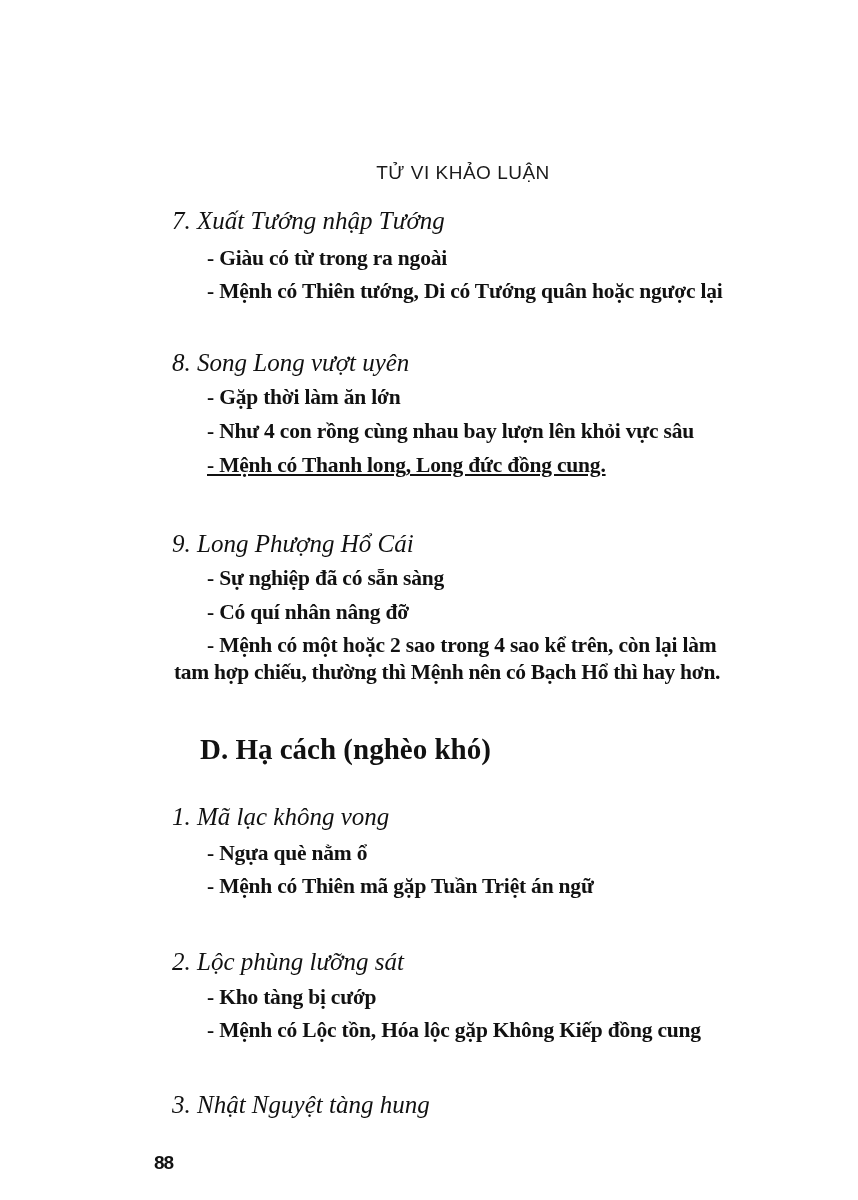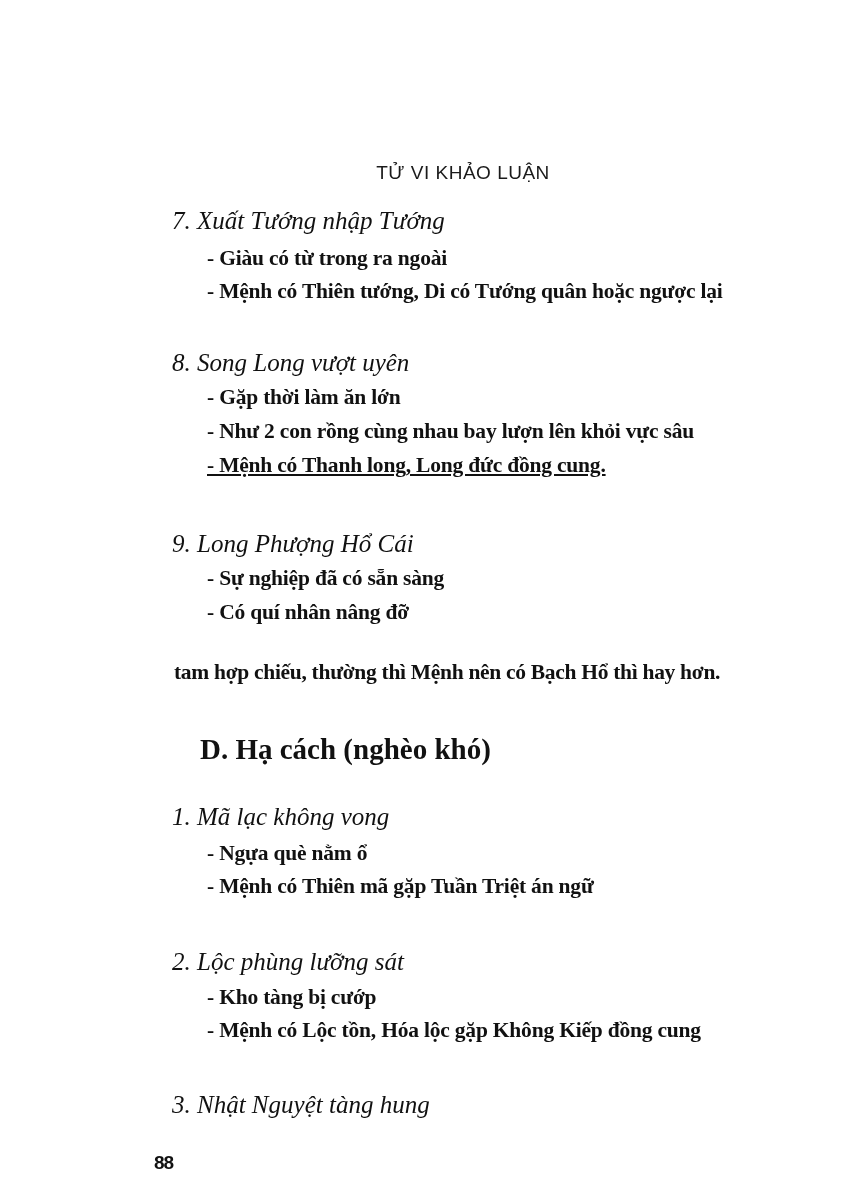--- a/index.html
+++ b/index.html
@@ -73,26 +73,27 @@
 <div class="page">
 
   <div class="running-header">TỬ VI KHẢO LUẬN</div>
 
   <div class="abs item-title" style="top:207px;">7. Xuất Tướng nhập Tướng</div>
   <div class="abs bullet" style="top:246px;">- Giàu có từ trong ra ngoài</div>
   <div class="abs bullet" style="top:279px;">- Mệnh có Thiên tướng, Di có Tướng quân hoặc ngược lại</div>
 
   <div class="abs item-title" style="top:349px;">8. Song Long vượt uyên</div>
   <div class="abs bullet" style="top:385px;">- Gặp thời làm ăn lớn</div>
-  <div class="abs bullet" style="top:419px;">- Như 2 con rồng cùng nhau bay lượn lên khỏi vực sâu</div>
+  <div class="abs bullet" style="top:419px;">- Như 4 con rồng cùng nhau bay lượn lên khỏi vực sâu</div>
   <div class="abs bullet" style="top:453px;text-decoration:underline;">- Mệnh có Thanh long, Long đức đồng cung.</div>
 
   <div class="abs item-title" style="top:530px;">9. Long Phượng Hổ Cái</div>
   <div class="abs bullet" style="top:566px;">- Sự nghiệp đã có sẵn sàng</div>
   <div class="abs bullet" style="top:600px;">- Có quí nhân nâng đỡ</div>
+  <div class="abs bullet" style="top:633px;">- Mệnh có một hoặc 2 sao trong 4 sao kể trên, còn lại làm</div>
   <div class="abs wrap-line" style="top:660px;">tam hợp chiếu, thường thì Mệnh nên có Bạch Hổ thì hay hơn.</div>
 
   <div class="abs section-heading" style="top:733px;">D. Hạ cách (nghèo khó)</div>
 
   <div class="abs item-title" style="top:803px;">1. Mã lạc không vong</div>
   <div class="abs bullet" style="top:841px;">- Ngựa què nằm ổ</div>
   <div class="abs bullet" style="top:874px;">- Mệnh có Thiên mã gặp Tuần Triệt án ngữ</div>
 
   <div class="abs item-title" style="top:948px;">2. Lộc phùng lưỡng sát</div>
   <div class="abs bullet" style="top:985px;">- Kho tàng bị cướp</div>

